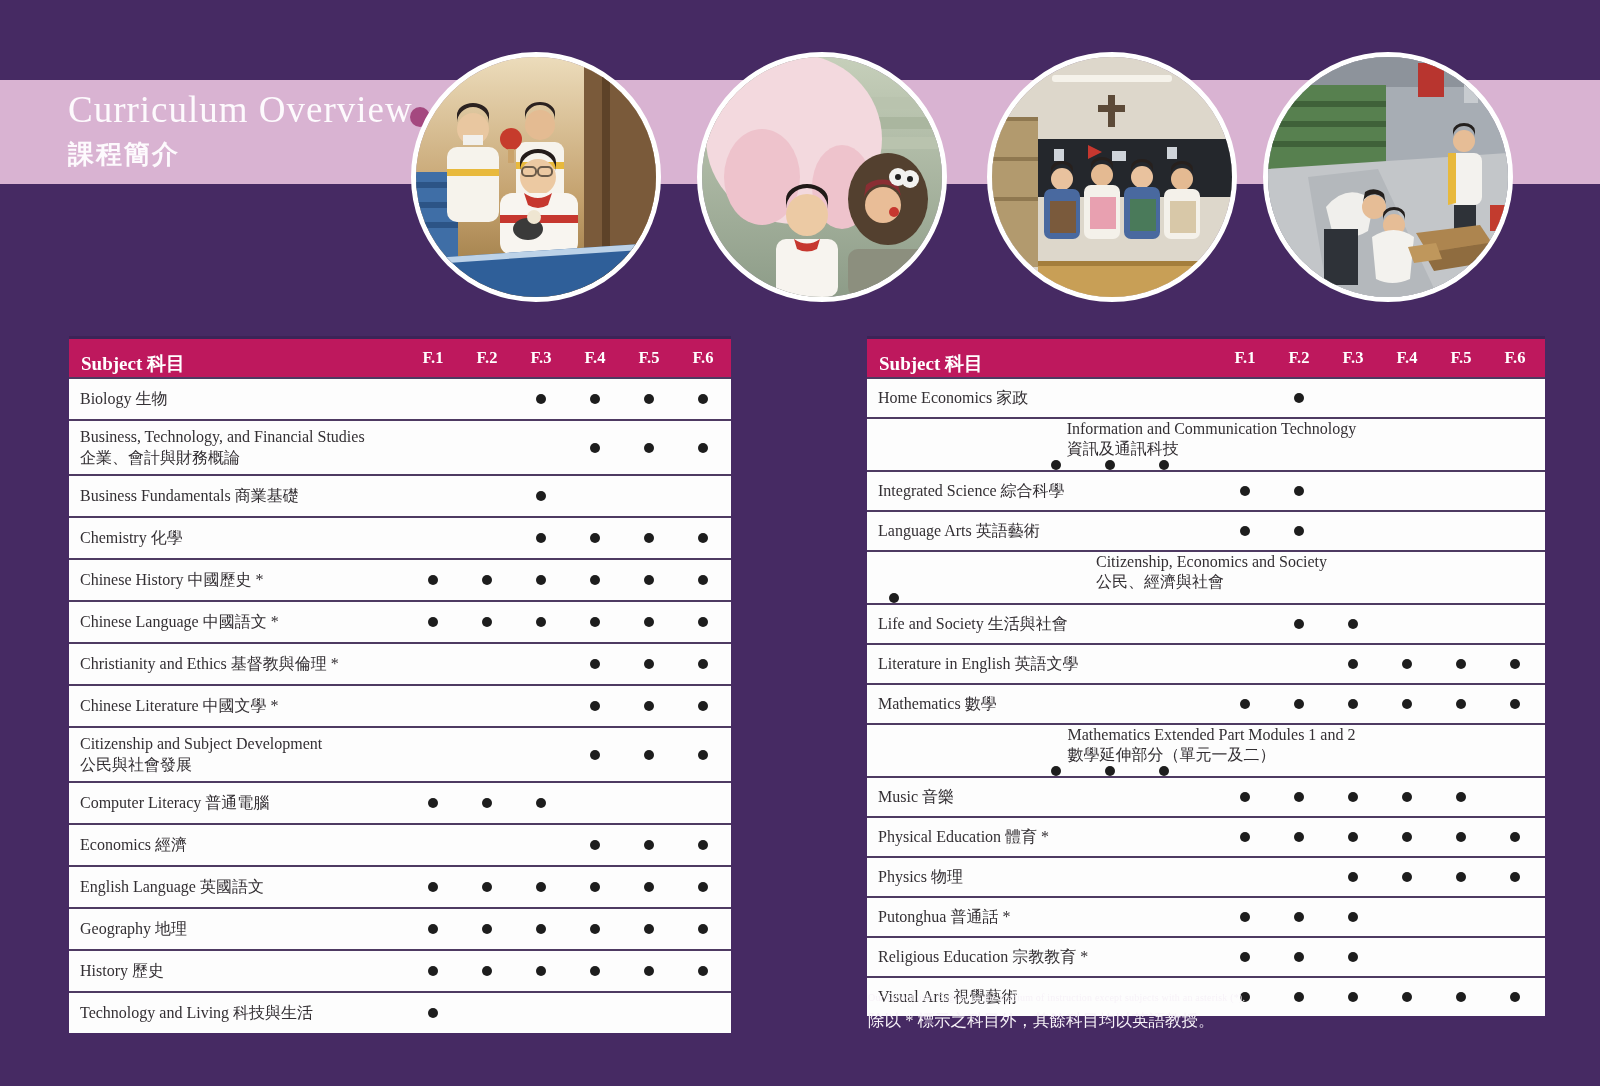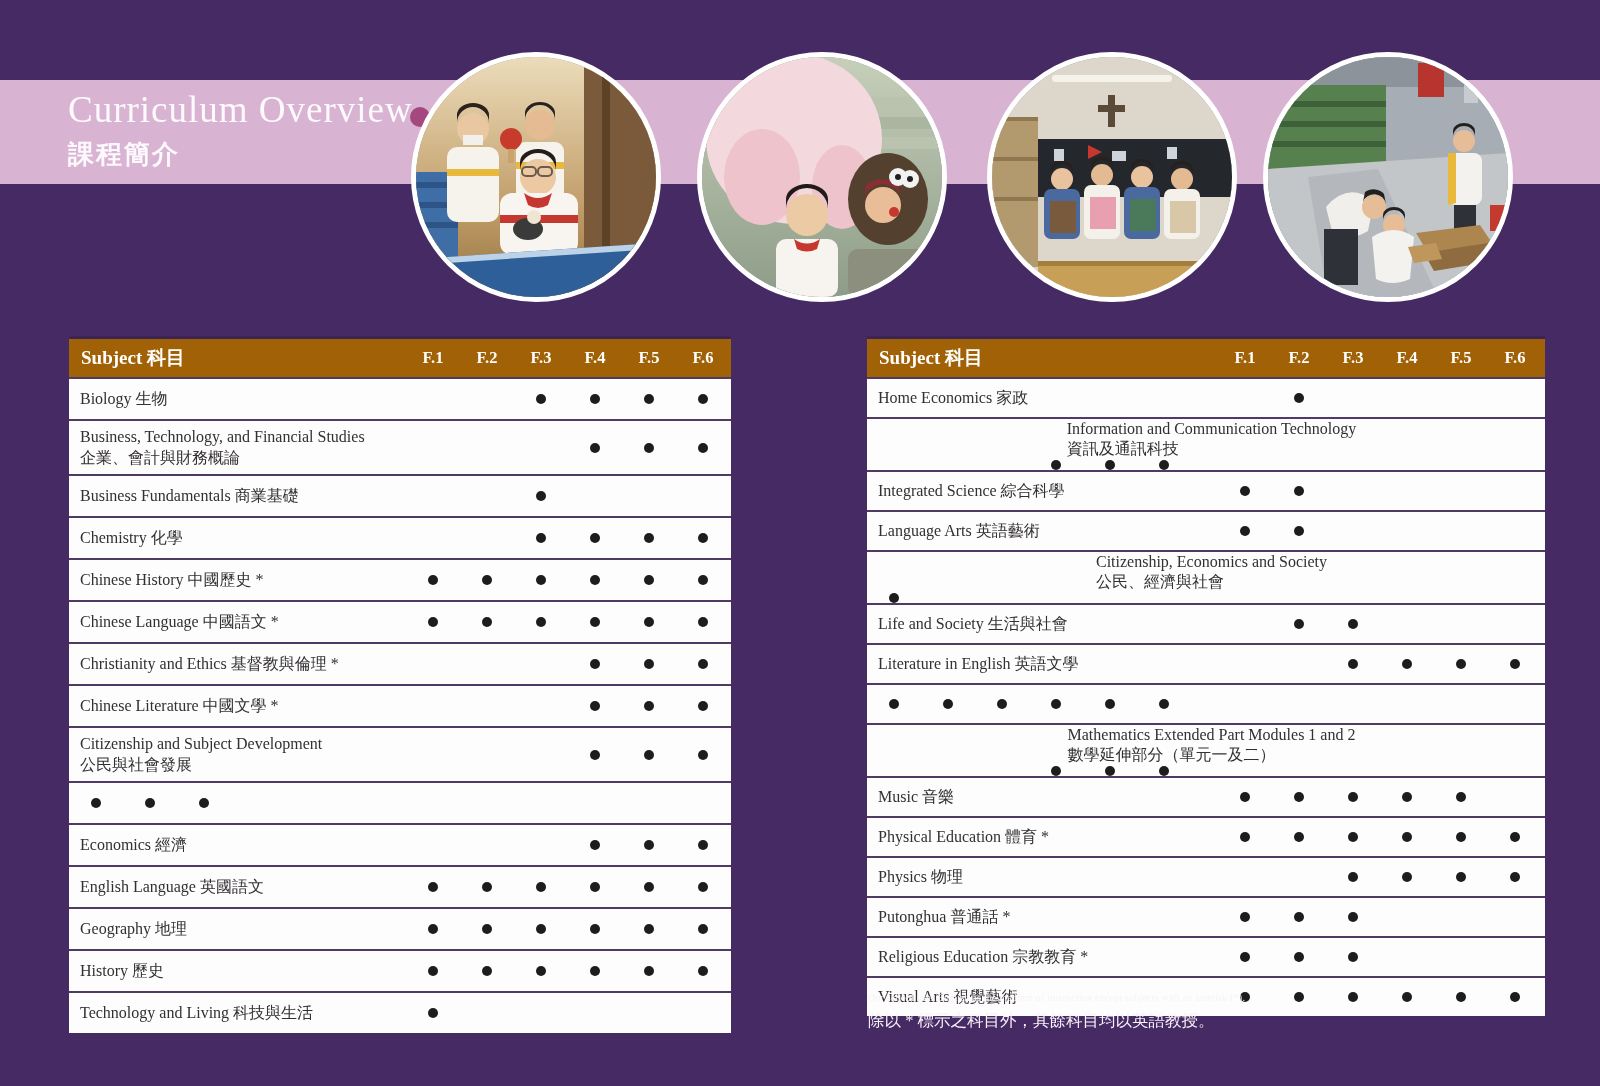--- a/index.html
+++ b/index.html
@@ -17,21 +17,21 @@
 
   .photo { position:absolute; top:52px; width:240px; height:240px; border-radius:50%;
     border:5px solid #ffffff; overflow:hidden; background:#9a8aa5; }
   .photo svg { display:block; width:240px; height:240px; }
   .p1 { left:411px; } .p2 { left:697px; } .p3 { left:987px; } .p4 { left:1263px; }
 
   .ctable { position:absolute; top:336px; }
   .tleft  { left:69px;  width:662px; }
   .tright { left:867px; width:678px; }
 
-  .thead { height:38px; background:#a16207; display:flex; align-items:center; border-top:3px solid #3c2457; }
+  .thead { height:38px; background:#be185d; display:flex; align-items:flex-end; border-top:3px solid #3c2457; }
   .th-subject { flex:1; padding-left:12px; color:#ffffff; font-size:19px; font-weight:bold; }
   .cols { display:flex; align-self:stretch; align-items:center; }
   .tleft  .cols { padding-right:1px; }
   .tright .cols { padding-right:3px; }
   .th-col { width:54px; text-align:center; color:#ffffff; font-size:16.5px; font-weight:bold; }
 
   .trow { display:flex; align-items:center; background:#fdfdfd; border-top:2px solid #4e3a62; }
   .tleft  .trow { min-height:40px; }
   .tleft  .trow.double { min-height:53px; }
   .tright .trow { min-height:38px; }
@@ -381,20 +381,21 @@
             </div>
             <div class="col">
               <span class="dotmark"></span>
             </div>
             <div class="col">
               <span class="dotmark"></span>
             </div>
           </div>
         </div>
         <div class="trow">
+          <div class="subject">Computer Literacy 普通電腦</div>
           <div class="cols">
             <div class="col">
               <span class="dotmark"></span>
             </div>
             <div class="col">
               <span class="dotmark"></span>
             </div>
             <div class="col">
               <span class="dotmark"></span>
             </div>
@@ -625,20 +626,21 @@
             </div>
             <div class="col">
               <span class="dotmark"></span>
             </div>
             <div class="col">
               <span class="dotmark"></span>
             </div>
           </div>
         </div>
         <div class="trow">
+          <div class="subject">Mathematics 數學</div>
           <div class="cols">
             <div class="col">
               <span class="dotmark"></span>
             </div>
             <div class="col">
               <span class="dotmark"></span>
             </div>
             <div class="col">
               <span class="dotmark"></span>
             </div>

